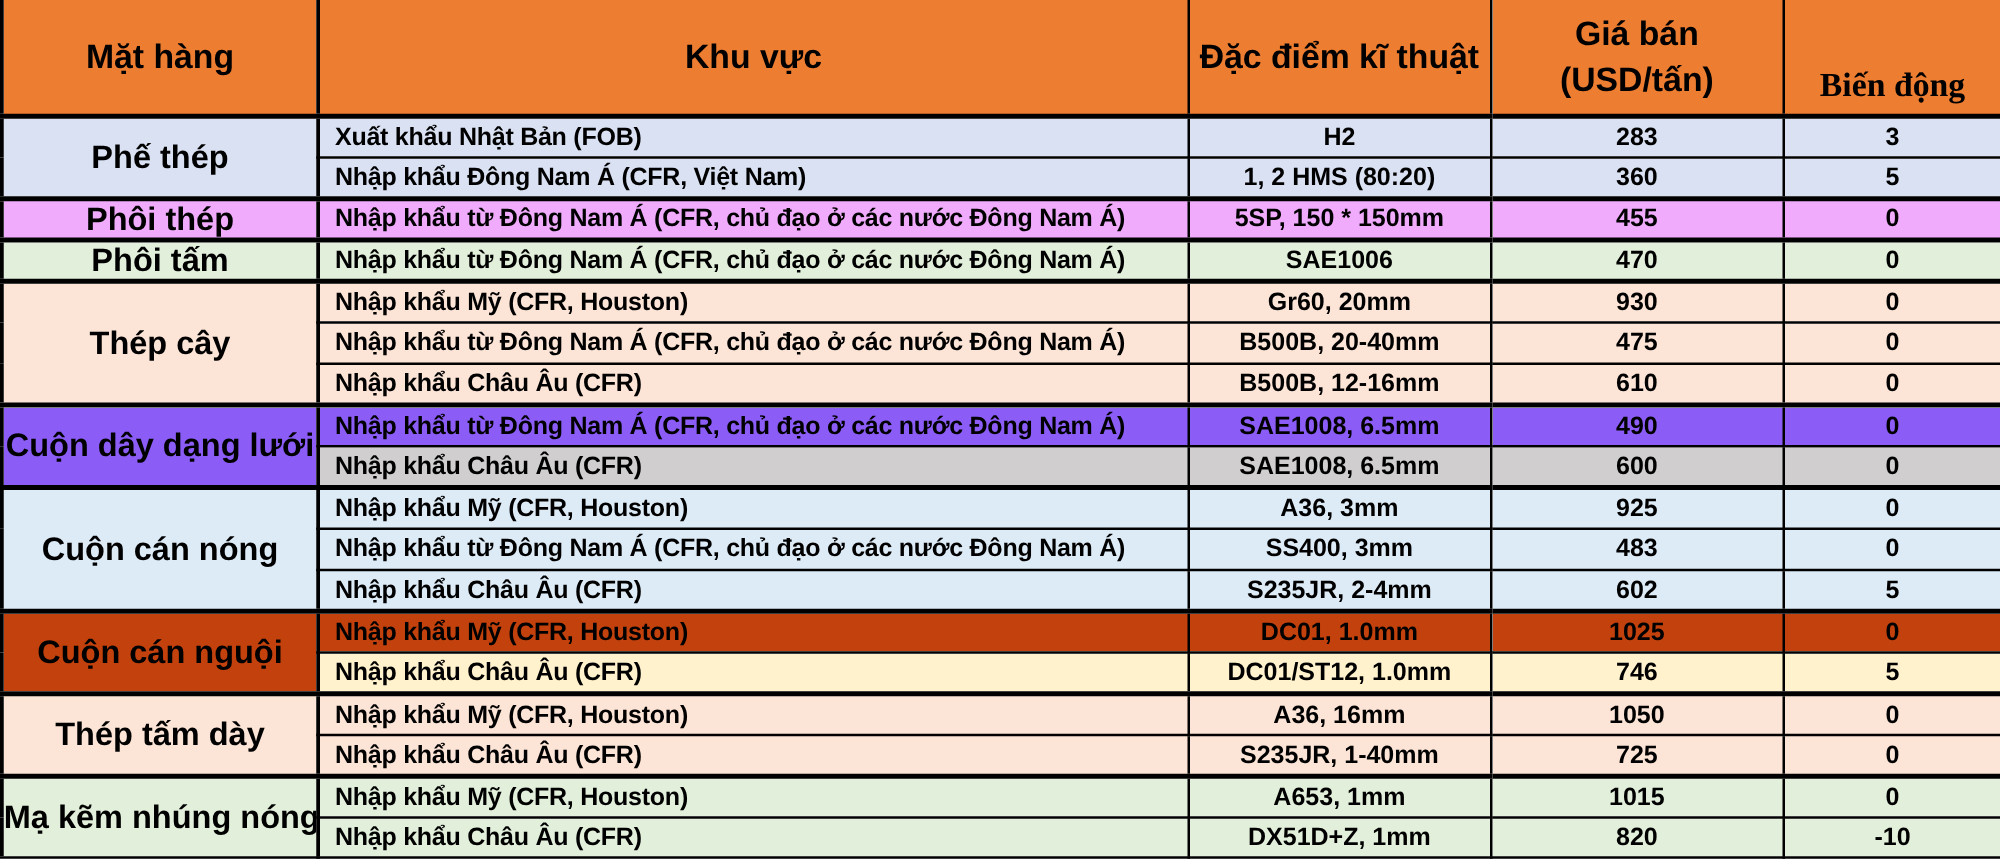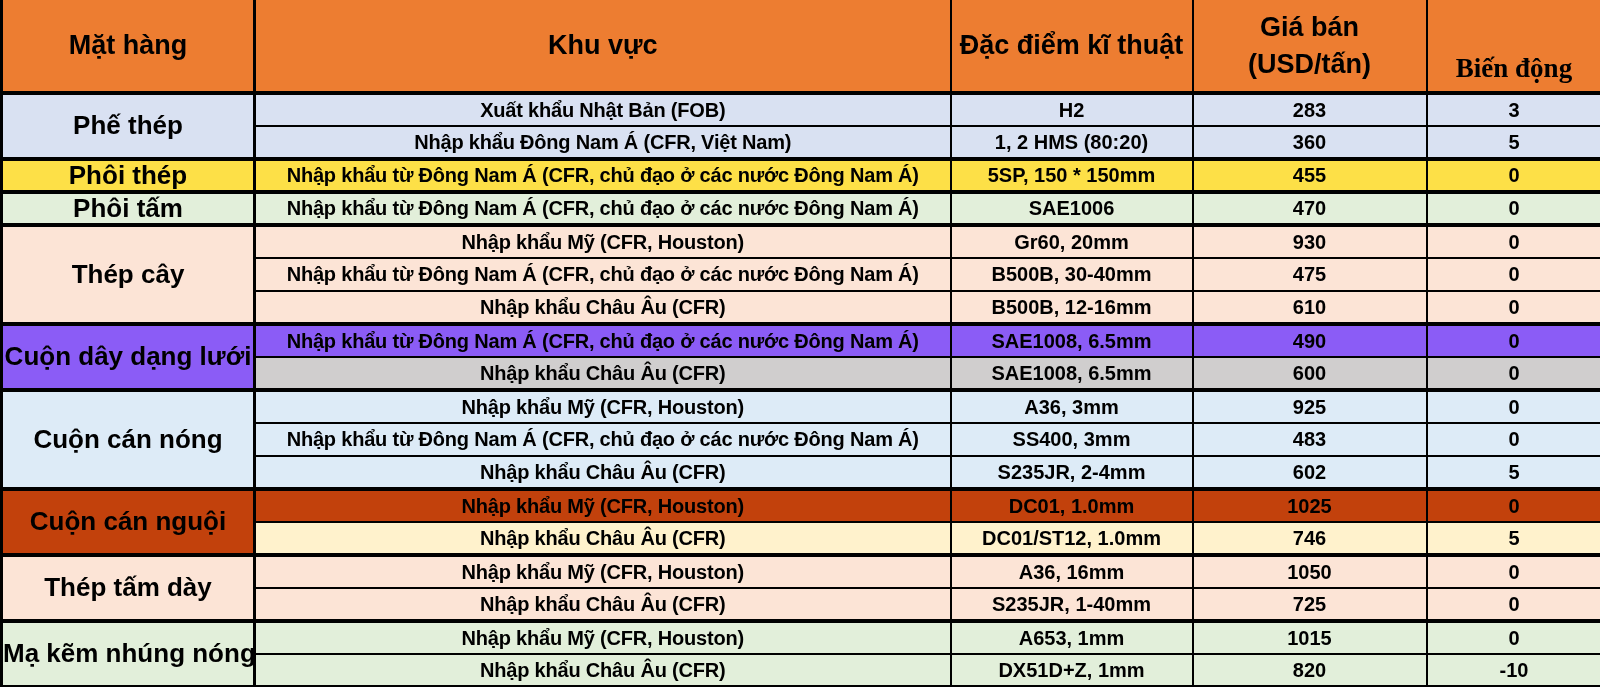--- a/index.html
+++ b/index.html
@@ -50,22 +50,22 @@
     text-align: center;
     vertical-align: middle;
     line-height: 1.05;
   }
   td.item {
     font-size: 26px;
     border-right: 3px solid #000;
   }
   th.item-h { border-right: 3px solid #000; }
   td.region {
-    text-align: center;
-    padding-left: 0;
+    text-align: left;
+    padding-left: 12px;
     letter-spacing: -0.2px;
   }
   tr.g-first td { border-top: 4px solid #000; }
 </style>
 </head>
 <body>
 
 <div class="table-wrap">
 <table class="price-table">
   <colgroup>
@@ -96,21 +96,21 @@
       <td class="price">283</td>
       <td class="change">3</td>
     </tr>
     <tr style="background: rgb(217, 225, 242);">
       <td class="region">Nhập khẩu Đông Nam Á (CFR, Việt Nam)</td>
       <td class="spec">1, 2 HMS (80:20)</td>
       <td class="price">360</td>
       <td class="change">5</td>
     </tr>
 
-    <tr class="g-first" style="background: #fde047;">
+    <tr class="g-first" style="background: #f0abfc;">
       <td class="item">Phôi thép</td>
       <td class="region">Nhập khẩu từ Đông Nam Á (CFR, chủ đạo ở các nước Đông Nam Á)</td>
       <td class="spec">5SP, 150 * 150mm</td>
       <td class="price">455</td>
       <td class="change">0</td>
     </tr>
 
     <tr class="g-first" style="background: rgb(226, 239, 218);">
       <td class="item">Phôi tấm</td>
       <td class="region">Nhập khẩu từ Đông Nam Á (CFR, chủ đạo ở các nước Đông Nam Á)</td>
@@ -121,21 +121,21 @@
 
     <tr class="g-first" style="background: rgb(252, 228, 214);">
       <td class="item" rowspan="3">Thép cây</td>
       <td class="region">Nhập khẩu Mỹ (CFR, Houston)</td>
       <td class="spec">Gr60, 20mm</td>
       <td class="price">930</td>
       <td class="change">0</td>
     </tr>
     <tr style="background: rgb(252, 228, 214);">
       <td class="region">Nhập khẩu từ Đông Nam Á (CFR, chủ đạo ở các nước Đông Nam Á)</td>
-      <td class="spec">B500B, 30-40mm</td>
+      <td class="spec">B500B, 20-40mm</td>
       <td class="price">475</td>
       <td class="change">0</td>
     </tr>
     <tr style="background: rgb(252, 228, 214);">
       <td class="region">Nhập khẩu Châu Âu (CFR)</td>
       <td class="spec">B500B, 12-16mm</td>
       <td class="price">610</td>
       <td class="change">0</td>
     </tr>
 

